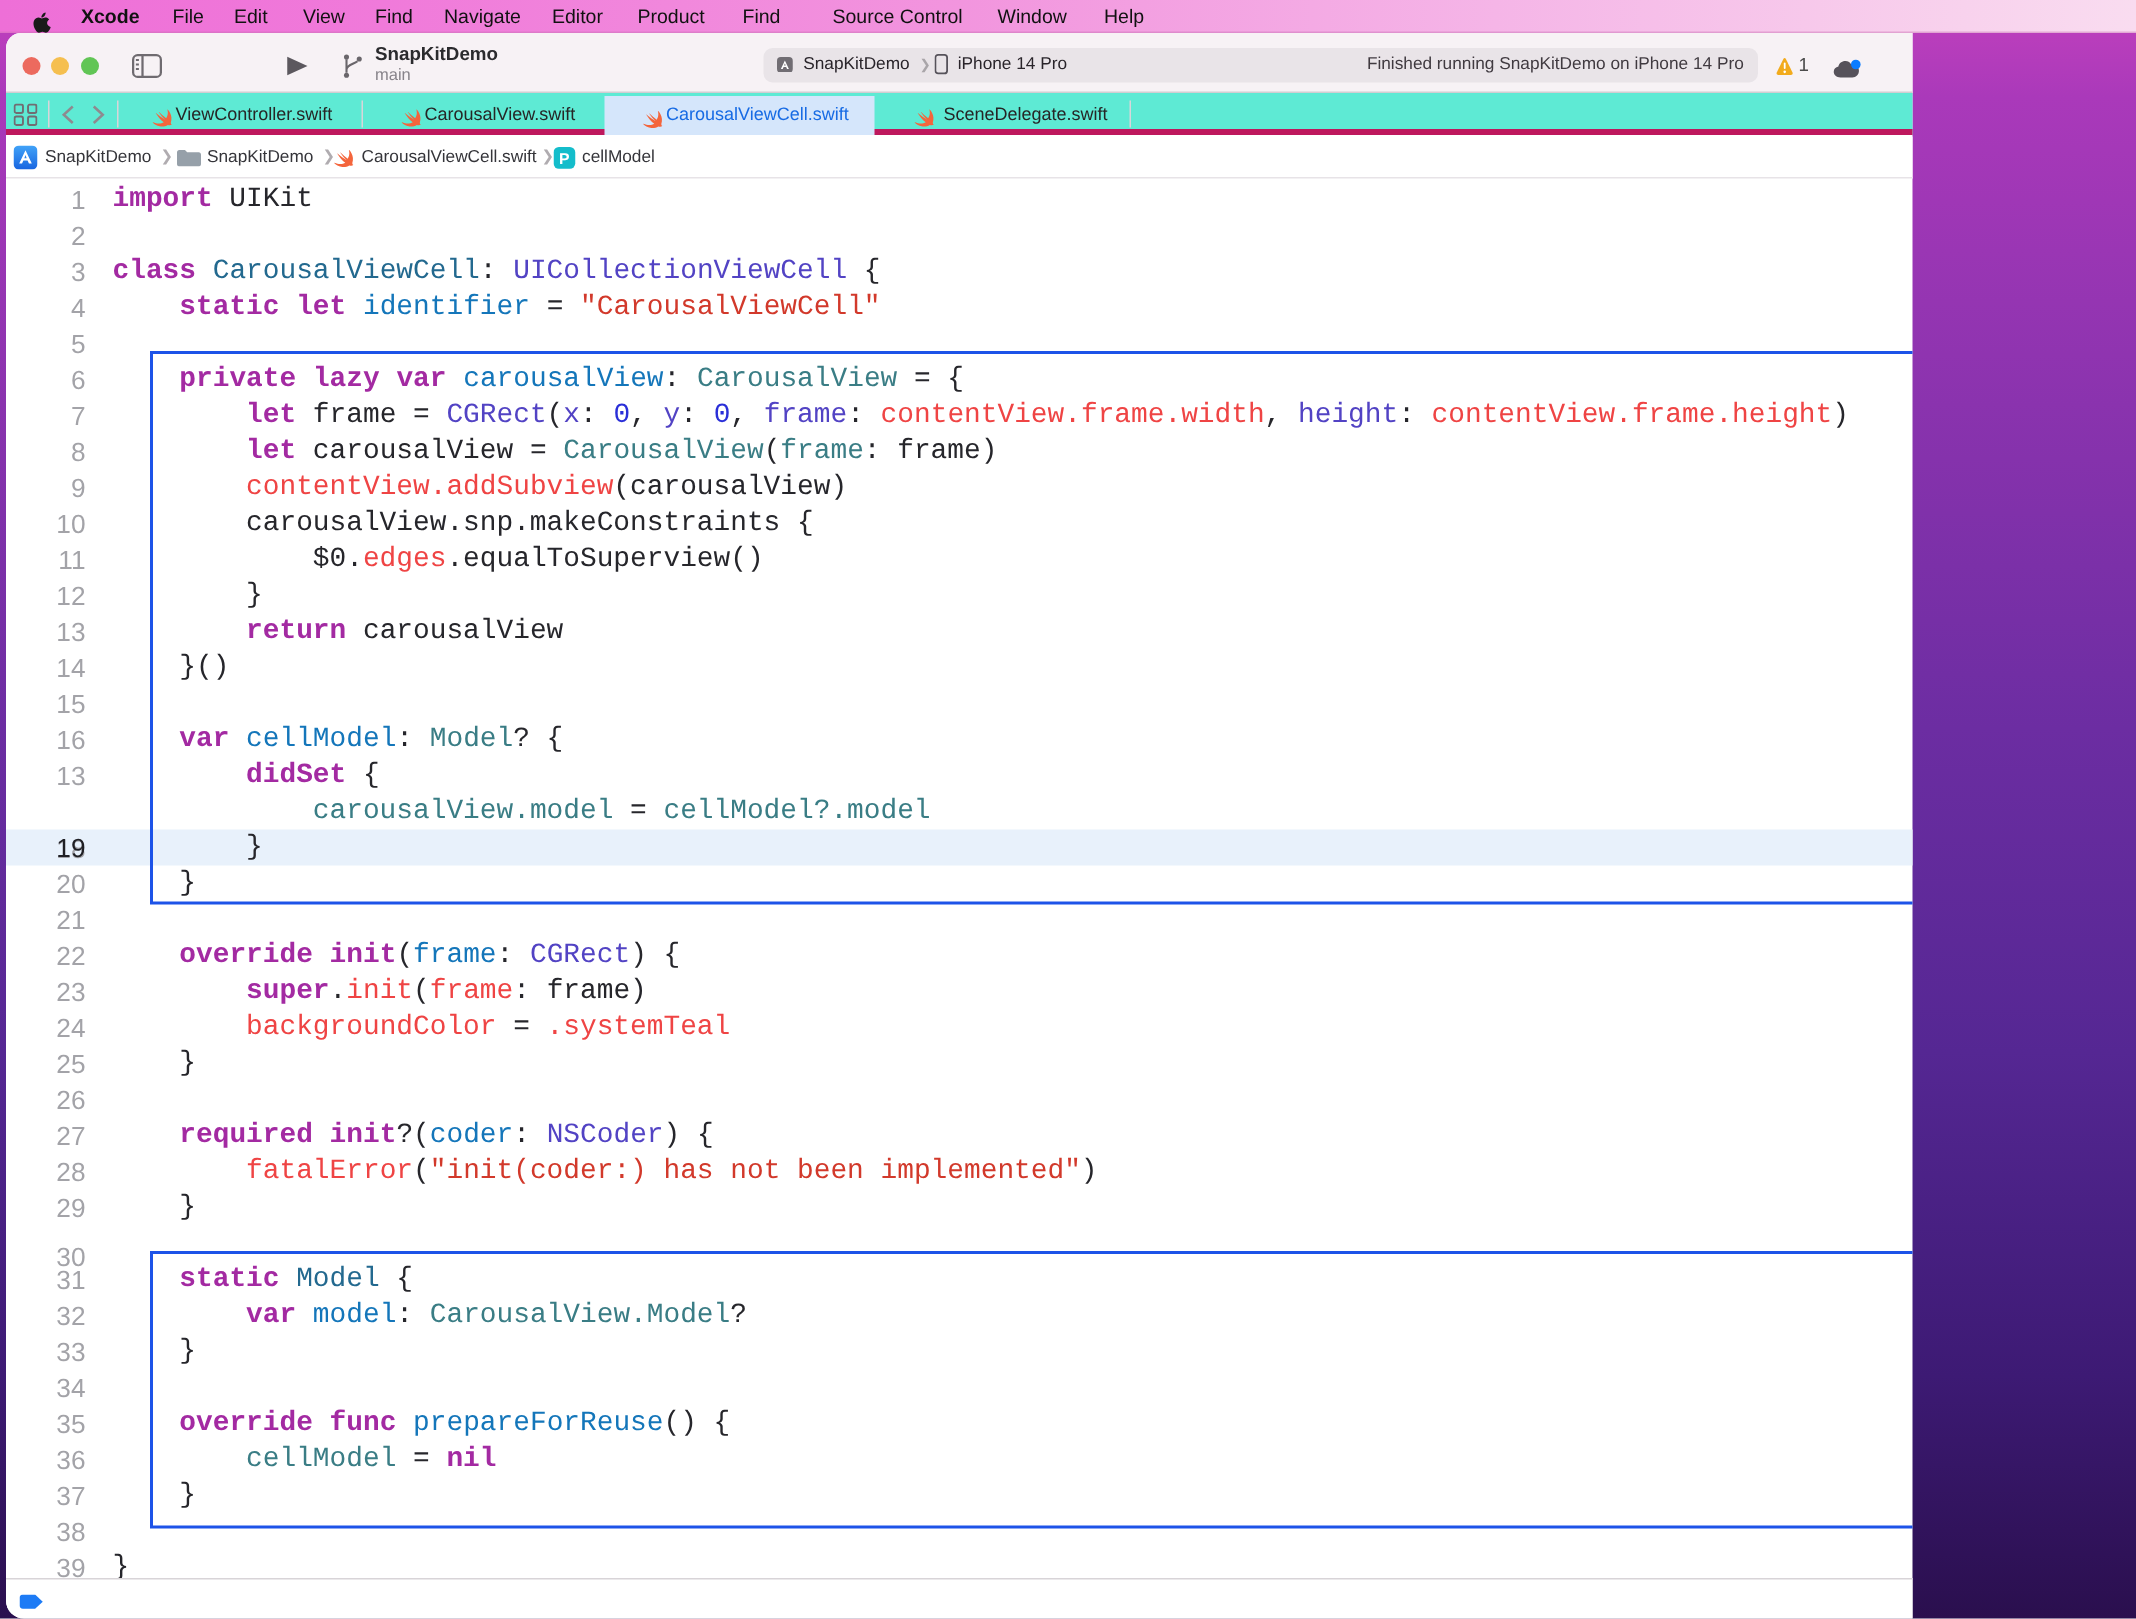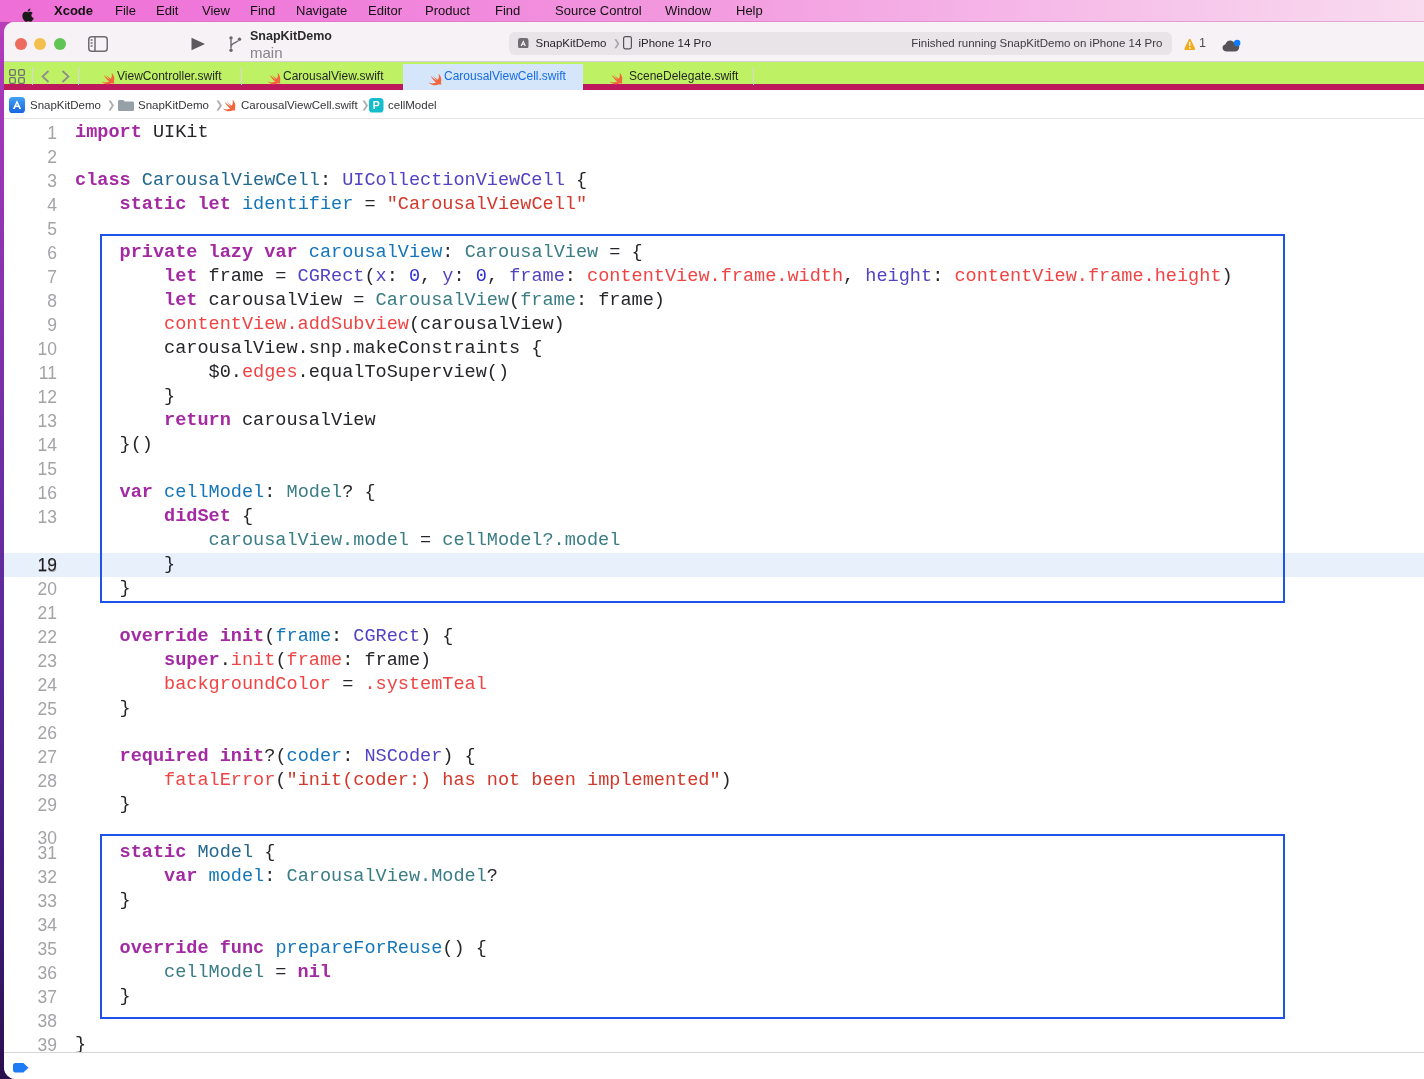--- a/index.html
+++ b/index.html
@@ -1,22 +1,22 @@
 <!DOCTYPE html>
 <html><head><meta charset="utf-8">
 <style>
 *{margin:0;padding:0;box-sizing:border-box}
 html,body{width:1424px;height:1079px;overflow:hidden}
 body{font-family:"Liberation Sans",sans-serif;background:linear-gradient(180deg,#c241bd 0%,#aa39ba 6%,#8a33ae 25%,#6c2da2 45%,#552793 65%,#3d1a74 85%,#2a0f4e 100%)}
 .menubar{position:absolute;left:0;top:0;width:1424px;height:22px;background:linear-gradient(90deg,#ee6fd7 0%,#f07ada 18%,#f295de 45%,#f5b5e7 70%,#f8d2ed 92%,#f9dcf0 100%);border-bottom:1px solid rgba(200,110,180,0.45)}
 .menubar .mi{position:absolute;top:0;height:22px;line-height:22px;font-size:13px;color:#111}
-.win{position:absolute;left:4px;top:22px;width:1420px;height:1057px;background:#fff;border-radius:10px 0 0 12px;overflow:hidden}
+.win{position:absolute;left:4px;top:22px;width:1271px;height:1057px;background:#fff;border-radius:10px 0 0 12px;overflow:hidden}
 .toolbar{position:absolute;left:0;top:0;width:1420px;height:40px;background:#f7f2f5;border-bottom:1px solid #d2ced2}
 .tl{position:absolute;top:16.4px;width:12px;height:12px;border-radius:50%}
-.tabbar{position:absolute;left:0;top:40px;width:1420px;height:28px;background:#bef264;border-bottom:6px solid #be185d}
+.tabbar{position:absolute;left:0;top:40px;width:1420px;height:28px;background:#5eead4;border-bottom:4px solid #be185d}
 .vsep{position:absolute;top:5px;height:18px;width:1px;background:#d9d5d9}
 .seltab{position:absolute;top:1.5px;height:26.5px;background:#d5e6fb}
 .tabt{position:absolute;top:0;height:28px;line-height:28px;font-size:12px;color:#262626}
 .tabt.sel{color:#176be4}
 .crumbs{position:absolute;left:0;top:69px;width:1420px;height:28px;background:#fff;border-bottom:1px solid #e7e3e7;font-size:11.5px;color:#35353a}
 .cr{position:absolute;top:0;height:28px;line-height:28px}
 .cri{position:absolute}
 .chev{position:absolute;top:0;height:28px;line-height:28px;color:#b0acb0;font-size:10px}
 .hl19{position:absolute;left:0;top:531px;width:1420px;height:24px;background:#e8f1fb}
 .ln{position:absolute;width:53px;text-align:right;font-size:17.5px;line-height:24px;color:#a3a3a8}
@@ -70,21 +70,21 @@
       </svg>
   <svg style="position:absolute;left:221px;top:13px" width="18" height="18" viewBox="0 0 18 18">
         <g stroke="#6a666b" stroke-width="1.4" fill="none">
           <circle cx="6" cy="3" r="1.7" fill="#6a666b" stroke="none"></circle>
           <circle cx="6" cy="15.2" r="1.7" fill="#6a666b" stroke="none"></circle>
           <circle cx="14.5" cy="4.3" r="1.7" fill="#6a666b" stroke="none"></circle>
           <path d="M6,4.5 L6,13.5 M6,11.5 C6,8.2 11,7.8 13.3,5.8"></path>
         </g>
       </svg>
   <div style="position:absolute;left:246px;top:7px;font-size:12.5px;font-weight:700;color:#2b2b2e">SnapKitDemo</div>
-  <div style="position:absolute;left:246px;top:22px;font-size:15px;color:#87838a">main</div>
+  <div style="position:absolute;left:246px;top:22px;font-size:11px;color:#87838a">main</div>
   <div class="pill">
    <svg style="position:absolute;left:9.5px;top:6px" width="10.5" height="10.5" viewBox="0 0 11 11">
           <rect width="11" height="11" rx="2.6" fill="#716d73"></rect>
           <path d="M5.5,2.4 L8.3,8.4 L7,8.4 L6.4,7 L4.6,7 L4,8.4 L2.7,8.4 Z M5.5,4.6 L4.9,6 L6.1,6 Z" fill="#fff"></path>
         </svg>
    <span class="ptx" style="left:27px">SnapKitDemo</span>
    <span class="ptx" style="left:104.5px;color:#a9a5a9;font-size:9px">❯</span>
    <svg style="position:absolute;left:114px;top:4.5px" width="9" height="13.5" viewBox="0 0 9 13.5">
           <rect x="0.6" y="0.6" width="7.8" height="12.3" rx="1.8" fill="none" stroke="#56525a" stroke-width="1.2"></rect>
         </svg>

